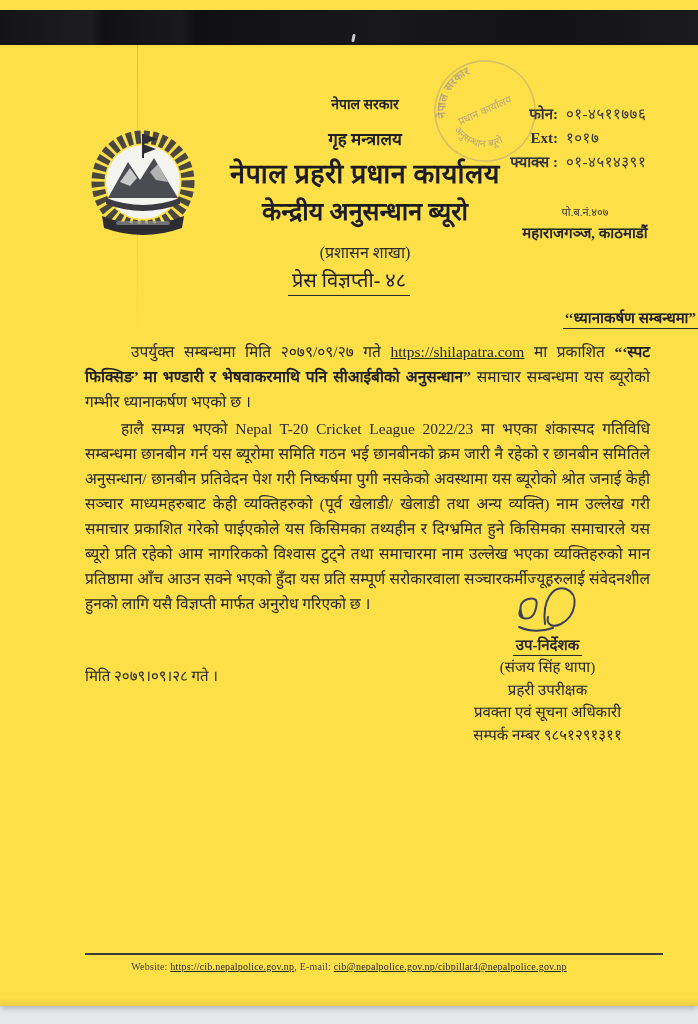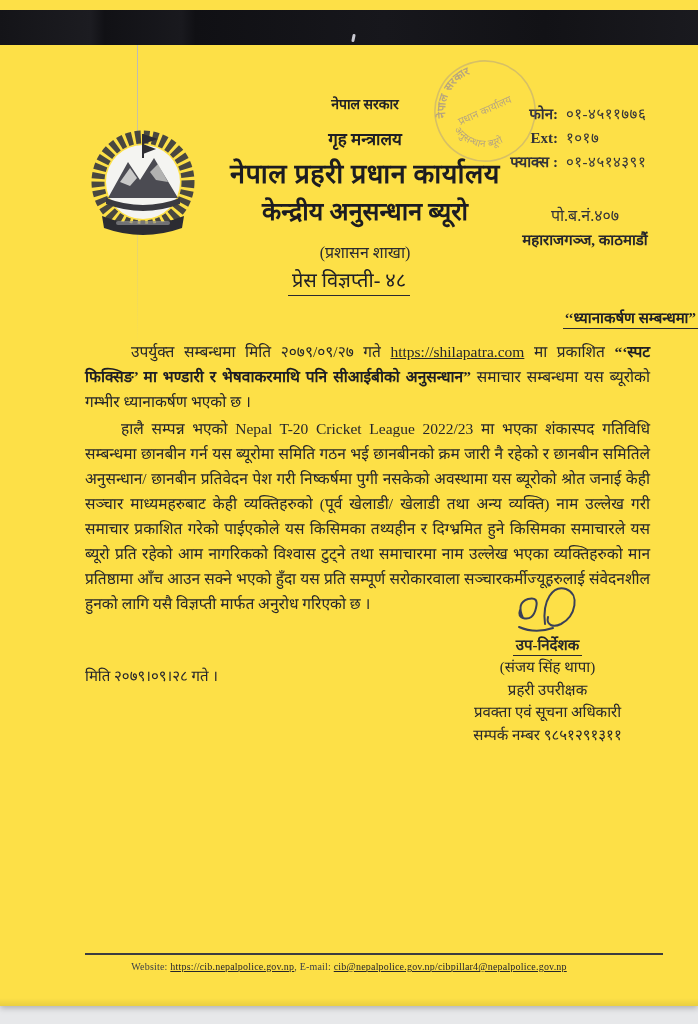--- a/index.html
+++ b/index.html
@@ -34,21 +34,21 @@
   .h-ministry { font-size:17px; font-weight:bold; margin-top:14px; color:#1f1f24; }
   .h-office   { font-size:27px; font-weight:bold; margin-top:4px; color:#1c1c21; letter-spacing:.5px; }
   .h-bureau   { font-size:25px; font-weight:bold; margin-top:2px; color:#1c1c21; }
   .h-branch   { font-size:16px; margin-top:14px; color:#2b2b31; }
   
   .header-right { position:absolute; right:24px; top:102px; width:170px; font-size:15px; color:#33333a; }
   .contact-row { display:flex; line-height:24px; }
   .contact-row .lbl { width:62px; text-align:right; font-weight:bold; padding-right:8px; }
   .contact-row .val { letter-spacing:.5px; }
   .po-address { position:absolute; left:495px; top:204px; width:180px; text-align:center; }
-  .po-box  { font-size:16px; color:#33333a; }
+  .po-box  { font-size:11px; color:#33333a; }
   .address { font-size:15px; font-weight:600; margin-top:3px; color:#26262b; }
   
   .stamp { position:absolute; left:424px; top:50px; width:122px; height:122px; opacity:.55; transform:rotate(-24deg); }
   
   .title-block { position:absolute; left:0; top:266px; width:698px; text-align:center; }
   .press-no { display:inline-block; font-size:20px; font-weight:normal; border-bottom:1.5px solid #2a2a30; padding:0 4px 2px; color:#202026; }
   .subject  { margin-top:11px;text-align:right; }
   .subject span { display:inline-block; font-size:15px; font-weight:bold; border-bottom:1.2px solid #2a2a30; padding:0 2px 1px; color:#202026; }
   
   .para { position:absolute; left:85px; width:565px; font-size:15.5px; line-height:25px; text-align:justify; color:#26262b; }

